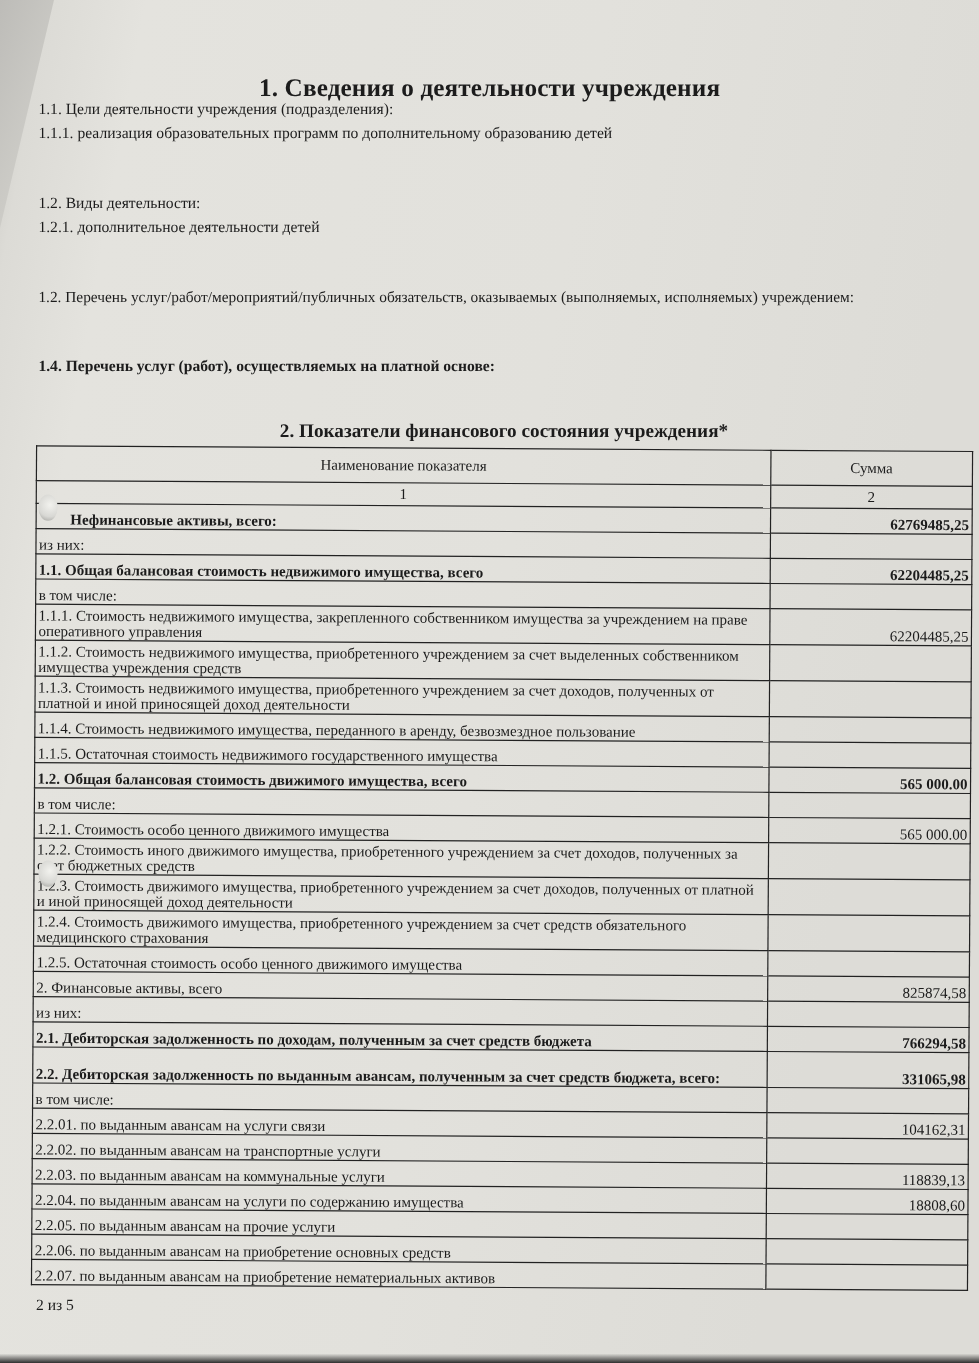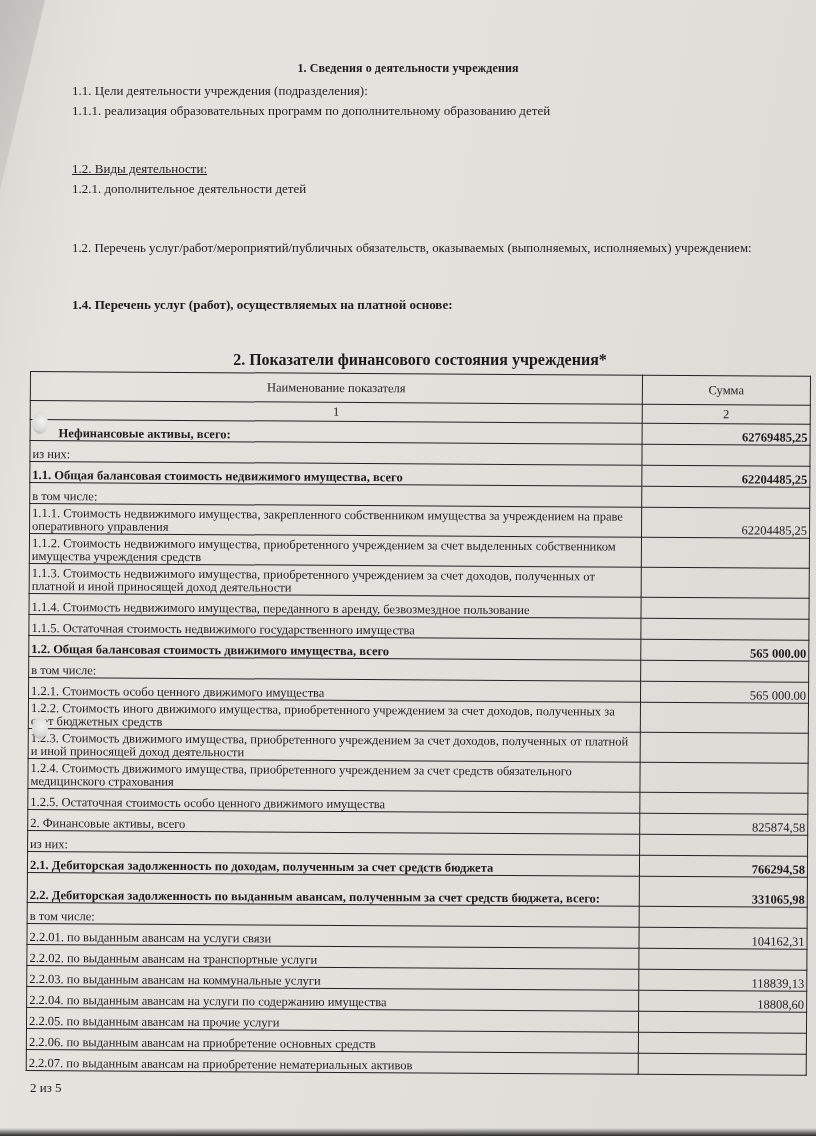--- a/index.html
+++ b/index.html
@@ -12,23 +12,23 @@
     position: absolute; left: 0; top: 0; width: 60px; height: 200px;
     background: linear-gradient(110deg, #bdbcb8 0%, #cfcec9 60%, rgba(220,219,214,0) 100%);
     clip-path: polygon(0 0, 45px 0, 0 190px);
   }
   .bottom-shadow {
     position: absolute; left: 0; right: 0; bottom: 0; height: 8px;
     background: linear-gradient(180deg, rgba(40,40,40,0), #2b2b2b);
   }
   .h1 {
     position: absolute; top: 61px; left: 0; width: 816px; text-align: center;
-    font-weight: bold; font-size: 12px; letter-spacing: 0.1px; padding-left: 0;
+    font-weight: bold; font-size: 21px; letter-spacing: 0.1px; padding-left: 0;
   }
-  .line { position: absolute; font-size: 13px; white-space: nowrap; margin-left: 40px; }
+  .line { position: absolute; font-size: 13px; white-space: nowrap; }
   .h2 {
     position: absolute; top: 351px; left: 0; width: 840px; text-align: center;
     font-weight: bold; font-size: 16px;
   }
   .tbl {
     position: absolute; left: 30px; top: 371px; width: 781px;
     border-collapse: collapse; font-size: 12.5px;
     transform: rotate(0.35deg); transform-origin: 0 0;
   }
   .tbl td {
@@ -49,21 +49,21 @@
   }
 </style>
 </head>
 <body>
 
 <div class="page-edge"></div>
 
 <div class="h1">1. Сведения о деятельности учреждения</div>
 <div class="line" style="top:83px;left:32px;">1.1. Цели деятельности учреждения (подразделения):</div>
 <div class="line" style="top:103px;left:32px;text-align:right;">1.1.1. реализация образовательных программ по дополнительному образованию детей</div>
-<div class="line" style="top:161px;left:32px;text-decoration:underline;">1.2. Виды деятельности:</div>
+<div class="line" style="top:161px;left:32px;">1.2. Виды деятельности:</div>
 <div class="line" style="top:181px;left:32px;">1.2.1. дополнительное деятельности детей</div>
 <div class="line" style="top:241px;left:32px;font-size:12.8px;">1.2. Перечень услуг/работ/мероприятий/публичных обязательств, оказываемых (выполняемых, исполняемых) учреждением:</div>
 <div class="line" style="top:297px;left:32px;font-weight:bold;">1.4. Перечень услуг (работ), осуществляемых на платной основе:</div>
 
 <div class="h2">2. Показатели финансового состояния учреждения*</div>
 
 <table class="tbl">
   <tbody id="tbody">
     <tr class="hdr">
       <td class="name">Наименование показателя</td>

